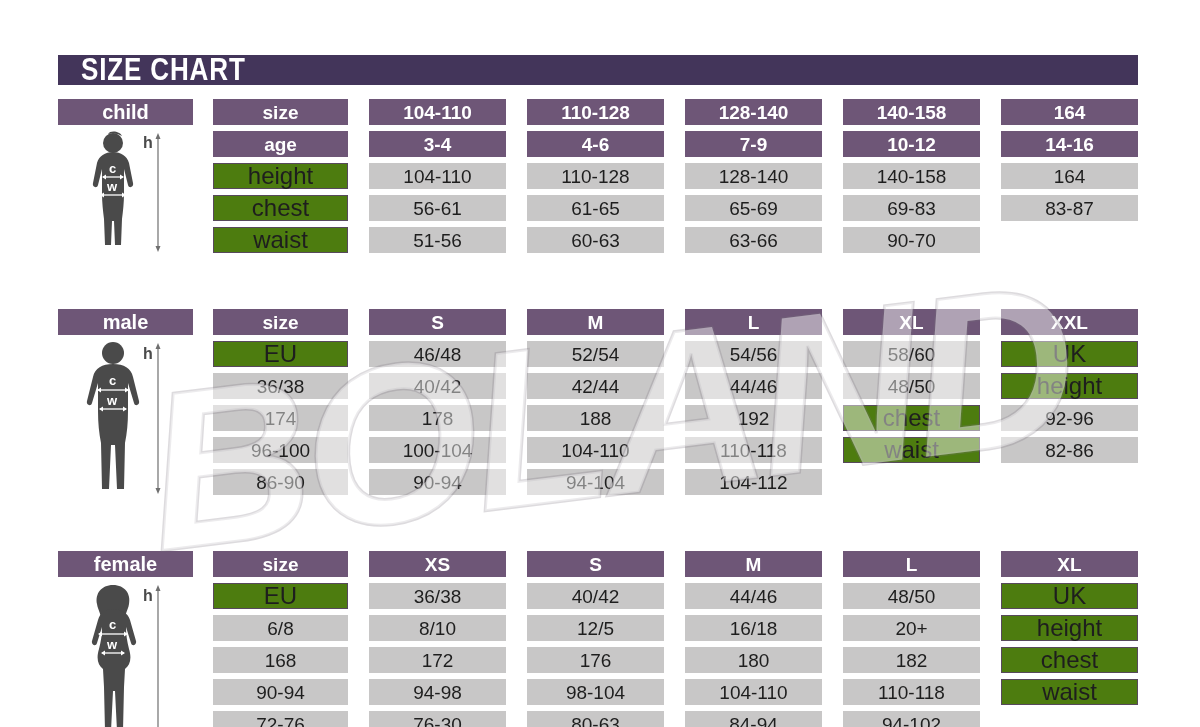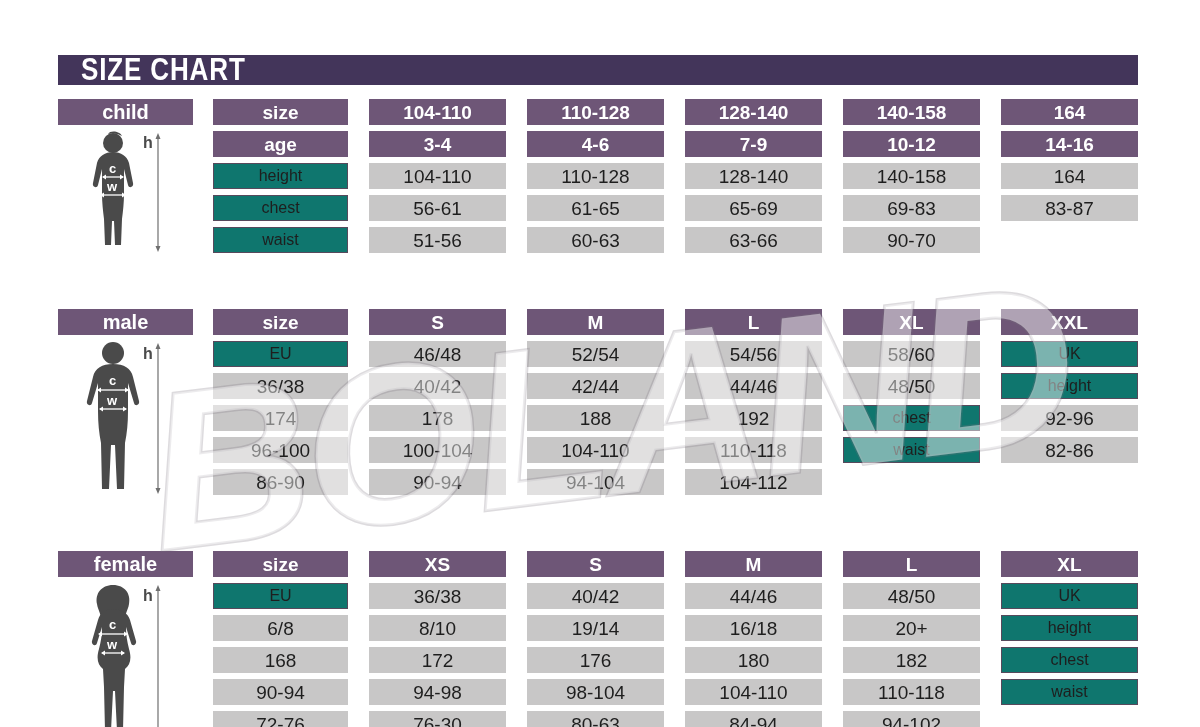--- a/index.html
+++ b/index.html
@@ -24,21 +24,21 @@
     height:26px;background:var(--hdr-bg,#6e5677);color:#fff;font-weight:bold;
     font-size:20px;display:flex;align-items:center;justify-content:center;flex:none;
   }
   .figure{flex:1;margin-top:6px;display:flex;justify-content:center;align-items:flex-start;}
   .tbl{display:grid;grid-template-columns:135px repeat(5,137px);column-gap:21px;row-gap:6px;align-content:start;}
   .cell{
     height:26px;display:flex;align-items:center;justify-content:center;
     font-size:19px;box-sizing:border-box;line-height:1;white-space:nowrap;
   }
   .cell.hdr{background:var(--hdr-bg,#6e5677);color:#ffffff;font-weight:bold;}
-  .cell.lbl{background:#0f766e;border:1px solid #57495c;color:#1e1e1e;font-size:16px;text-align:center;}
+  .cell.lbl{background:#4d7c0f;border:1px solid #57495c;color:#1e1e1e;font-size:24px;text-align:center;}
   .cell.val{background:var(--cell-bg,#c8c7c7);color:#1e1e1e;}
   .figure svg .sil{fill:var(--silhouette,#4a4a4a);}
   .figure svg .meas{stroke:#ffffff;stroke-width:1.3;}
   .figure svg .measfill{fill:#ffffff;}
   .figure svg .harrow{stroke:#6f6f6f;stroke-width:1.2;}
   .figure svg .harrowfill{fill:#6f6f6f;}
   .figure svg text{font-family:"Liberation Sans",sans-serif;font-weight:bold;}
   .figure svg .wmark{fill:#ffffff;font-size:13px;}
   .figure svg .hmark{fill:#4a4a4a;font-size:16px;}
   .watermark{
@@ -213,21 +213,21 @@
           <div class="cell hdr">L</div>
           <div class="cell hdr">XL</div>
           <div class="cell lbl">EU</div>
           <div class="cell val">36/38</div>
           <div class="cell val">40/42</div>
           <div class="cell val">44/46</div>
           <div class="cell val">48/50</div>
           <div class="cell lbl">UK</div>
           <div class="cell val">6/8</div>
           <div class="cell val">8/10</div>
-          <div class="cell val">19/14</div>
+          <div class="cell val">12/5</div>
           <div class="cell val">16/18</div>
           <div class="cell val">20+</div>
           <div class="cell lbl">height</div>
           <div class="cell val">168</div>
           <div class="cell val">172</div>
           <div class="cell val">176</div>
           <div class="cell val">180</div>
           <div class="cell val">182</div>
           <div class="cell lbl">chest</div>
           <div class="cell val">90-94</div>

